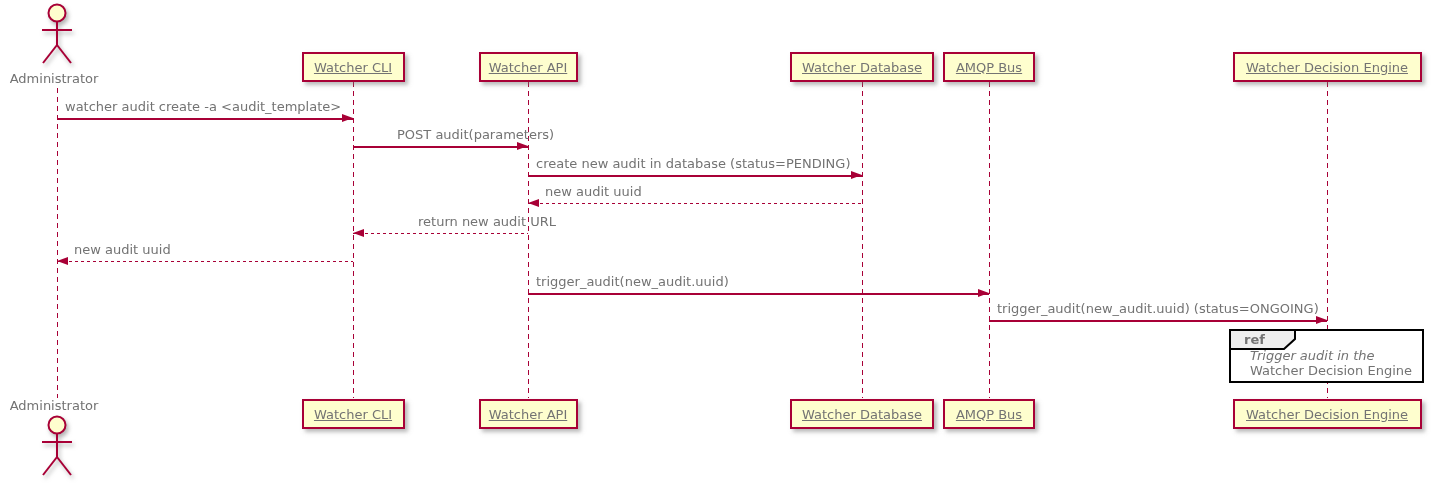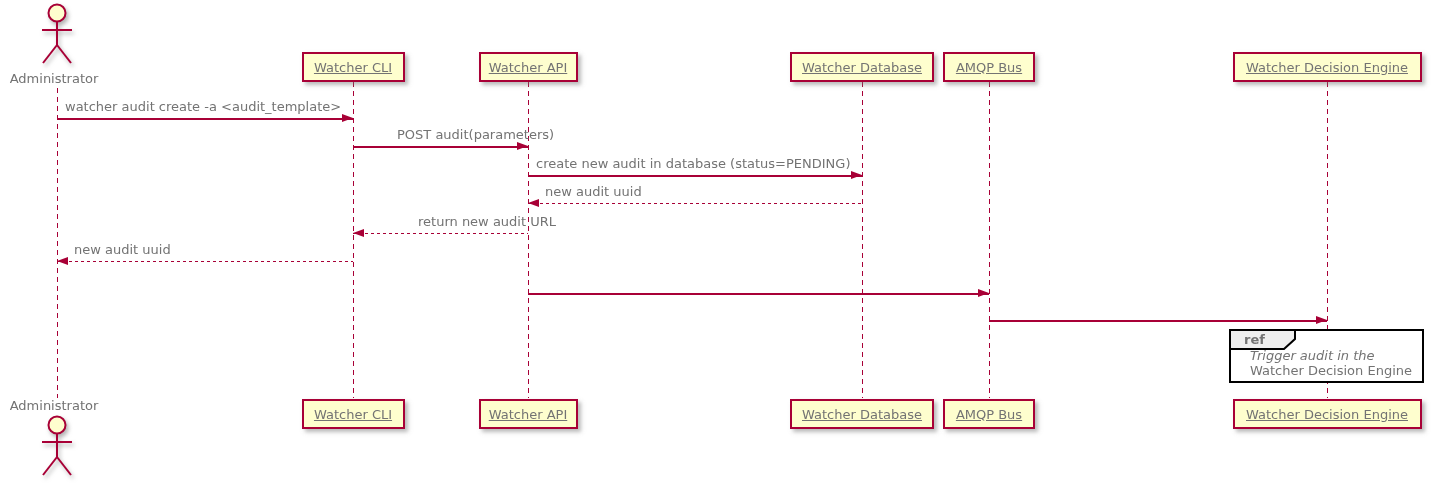--- a/index.html
+++ b/index.html
@@ -79,22 +79,24 @@
     <div class="ahead" style="top: 199px; left: 528px; border-right: 11px solid rgb(168, 0, 54);"></div>
     <div class="mlabel" style="left: 545px; top: 184px;">new audit uuid</div>
     <div class="mline" style="left: 353px; top: 233px; width: 175px; background: repeating-linear-gradient(to right, rgb(168, 0, 54) 0px, rgb(168, 0, 54) 3px, transparent 3px, transparent 6px); height: 1px;"></div>
     <div class="ahead" style="top: 229px; left: 353px; border-right: 11px solid rgb(168, 0, 54);"></div>
     <div class="mlabel" style="left: 370px; top: 214px; margin-left: 48px;">return new audit URL</div>
     <div class="mline" style="left: 57px; top: 261px; width: 296px; background: repeating-linear-gradient(to right, rgb(168, 0, 54) 0px, rgb(168, 0, 54) 3px, transparent 3px, transparent 6px); height: 1px;"></div>
     <div class="ahead" style="top: 257px; left: 57px; border-right: 11px solid rgb(168, 0, 54);"></div>
     <div class="mlabel" style="left: 74px; top: 242px;">new audit uuid</div>
     <div class="mline" style="left: 528px; top: 293px; width: 461px; background: rgb(168, 0, 54); height: 1.5px;"></div>
     <div class="ahead" style="top: 289px; left: 978px; border-left: 11px solid rgb(168, 0, 54);"></div>
+    <div class="mlabel" style="left: 536px; top: 274px;">trigger_audit(new_audit.uuid)</div>
     <div class="mline" style="left: 989px; top: 320px; width: 338px; background: rgb(168, 0, 54); height: 1.5px;"></div>
     <div class="ahead" style="top: 316px; left: 1316px; border-left: 11px solid rgb(168, 0, 54);"></div>
+    <div class="mlabel" style="left: 997px; top: 301px;">trigger_audit(new_audit.uuid) (status=ONGOING)</div>
     <div class="refbox" style="left: 1229px; top: 329px; width: 195px; height: 54px; background: rgb(255, 255, 255); border: 2px solid rgb(0, 0, 0);">
       <div class="reftag"><svg width="70" height="22" viewBox="0 0 70 22">
           <polygon points="1,1 66,1 66,10 55,20 1,20" fill="#EEEEEE" stroke="#000000" stroke-width="2"></polygon>
         </svg></div>
       <div class="reftag-label">ref</div>
       <div class="refline" style="left: 19px; top: 17px; font-style: italic;">Trigger audit in the</div>
       <div class="refline" style="left: 19px; top: 32px;">Watcher Decision Engine</div>
     </div>
   </div>
 

